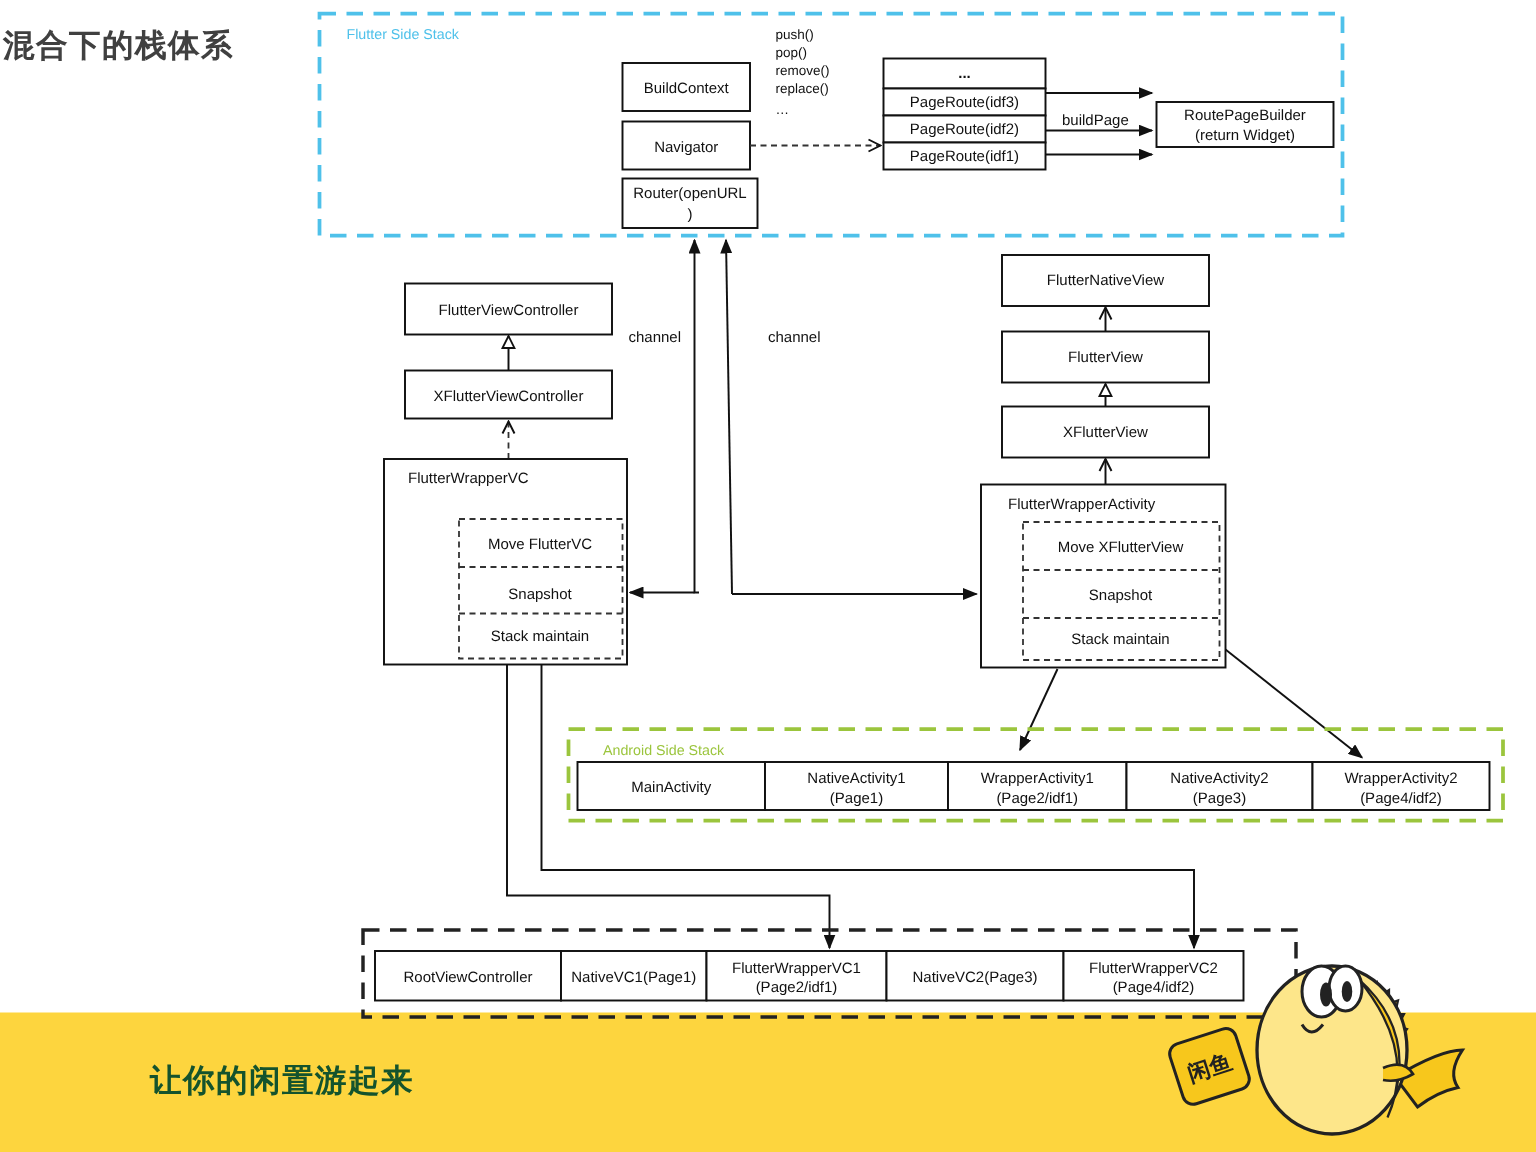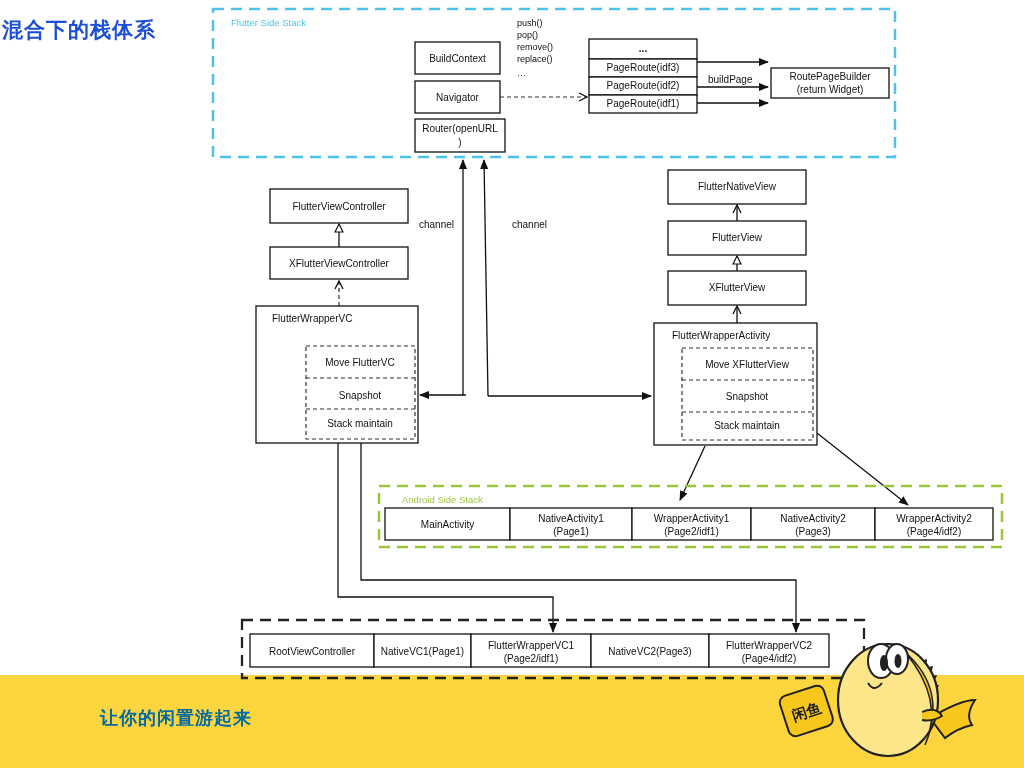--- a/index.html
+++ b/index.html
@@ -1,21 +1,21 @@
 <!DOCTYPE html>
 <html><head>
 <meta charset="utf-8">
 <style>
   html, body { margin:0; padding:0; }
   body { width:1024px; height:768px; position:relative; background:#ffffff; overflow:hidden;
          font-family:"Liberation Sans", "DejaVu Sans", sans-serif; }
-  #page-title { position:absolute; left:2px; top:16px; font-size:21px; font-weight:bold; color:#1d4ed8;
+  #page-title { position:absolute; left:2px; top:16px; font-size:21px; font-weight:bold; color:#404040;
                 font-family:Liberation Sans, sans-serif; letter-spacing:1px; }
   #footer-band { position:absolute; left:0; top:675px; width:1024px; height:93px; background:#fdd53e; }
-  #footer-slogan { position:absolute; left:100px; top:706px; font-size:18px; font-weight:bold; color:#0369a1;
+  #footer-slogan { position:absolute; left:100px; top:706px; font-size:21px; font-weight:bold; color:#14532d;
                    font-family:"DejaVu Sans", sans-serif; letter-spacing:1px; }
   svg#diagram { position:absolute; left:0; top:0; }
   svg text { font-family:"Liberation Sans", "DejaVu Sans", sans-serif; font-size:10px; fill:#111; }
   .box { fill:#fff; stroke:#111; stroke-width:1.3; }
   .dbox { fill:none; stroke:#333; stroke-width:1.2; stroke-dasharray:4 3; }
   .line { fill:none; stroke:#111; stroke-width:1.3; }
   .dline { fill:none; stroke:#333; stroke-width:1.2; stroke-dasharray:4 3; }
 </style>
 </head>
 <body>

